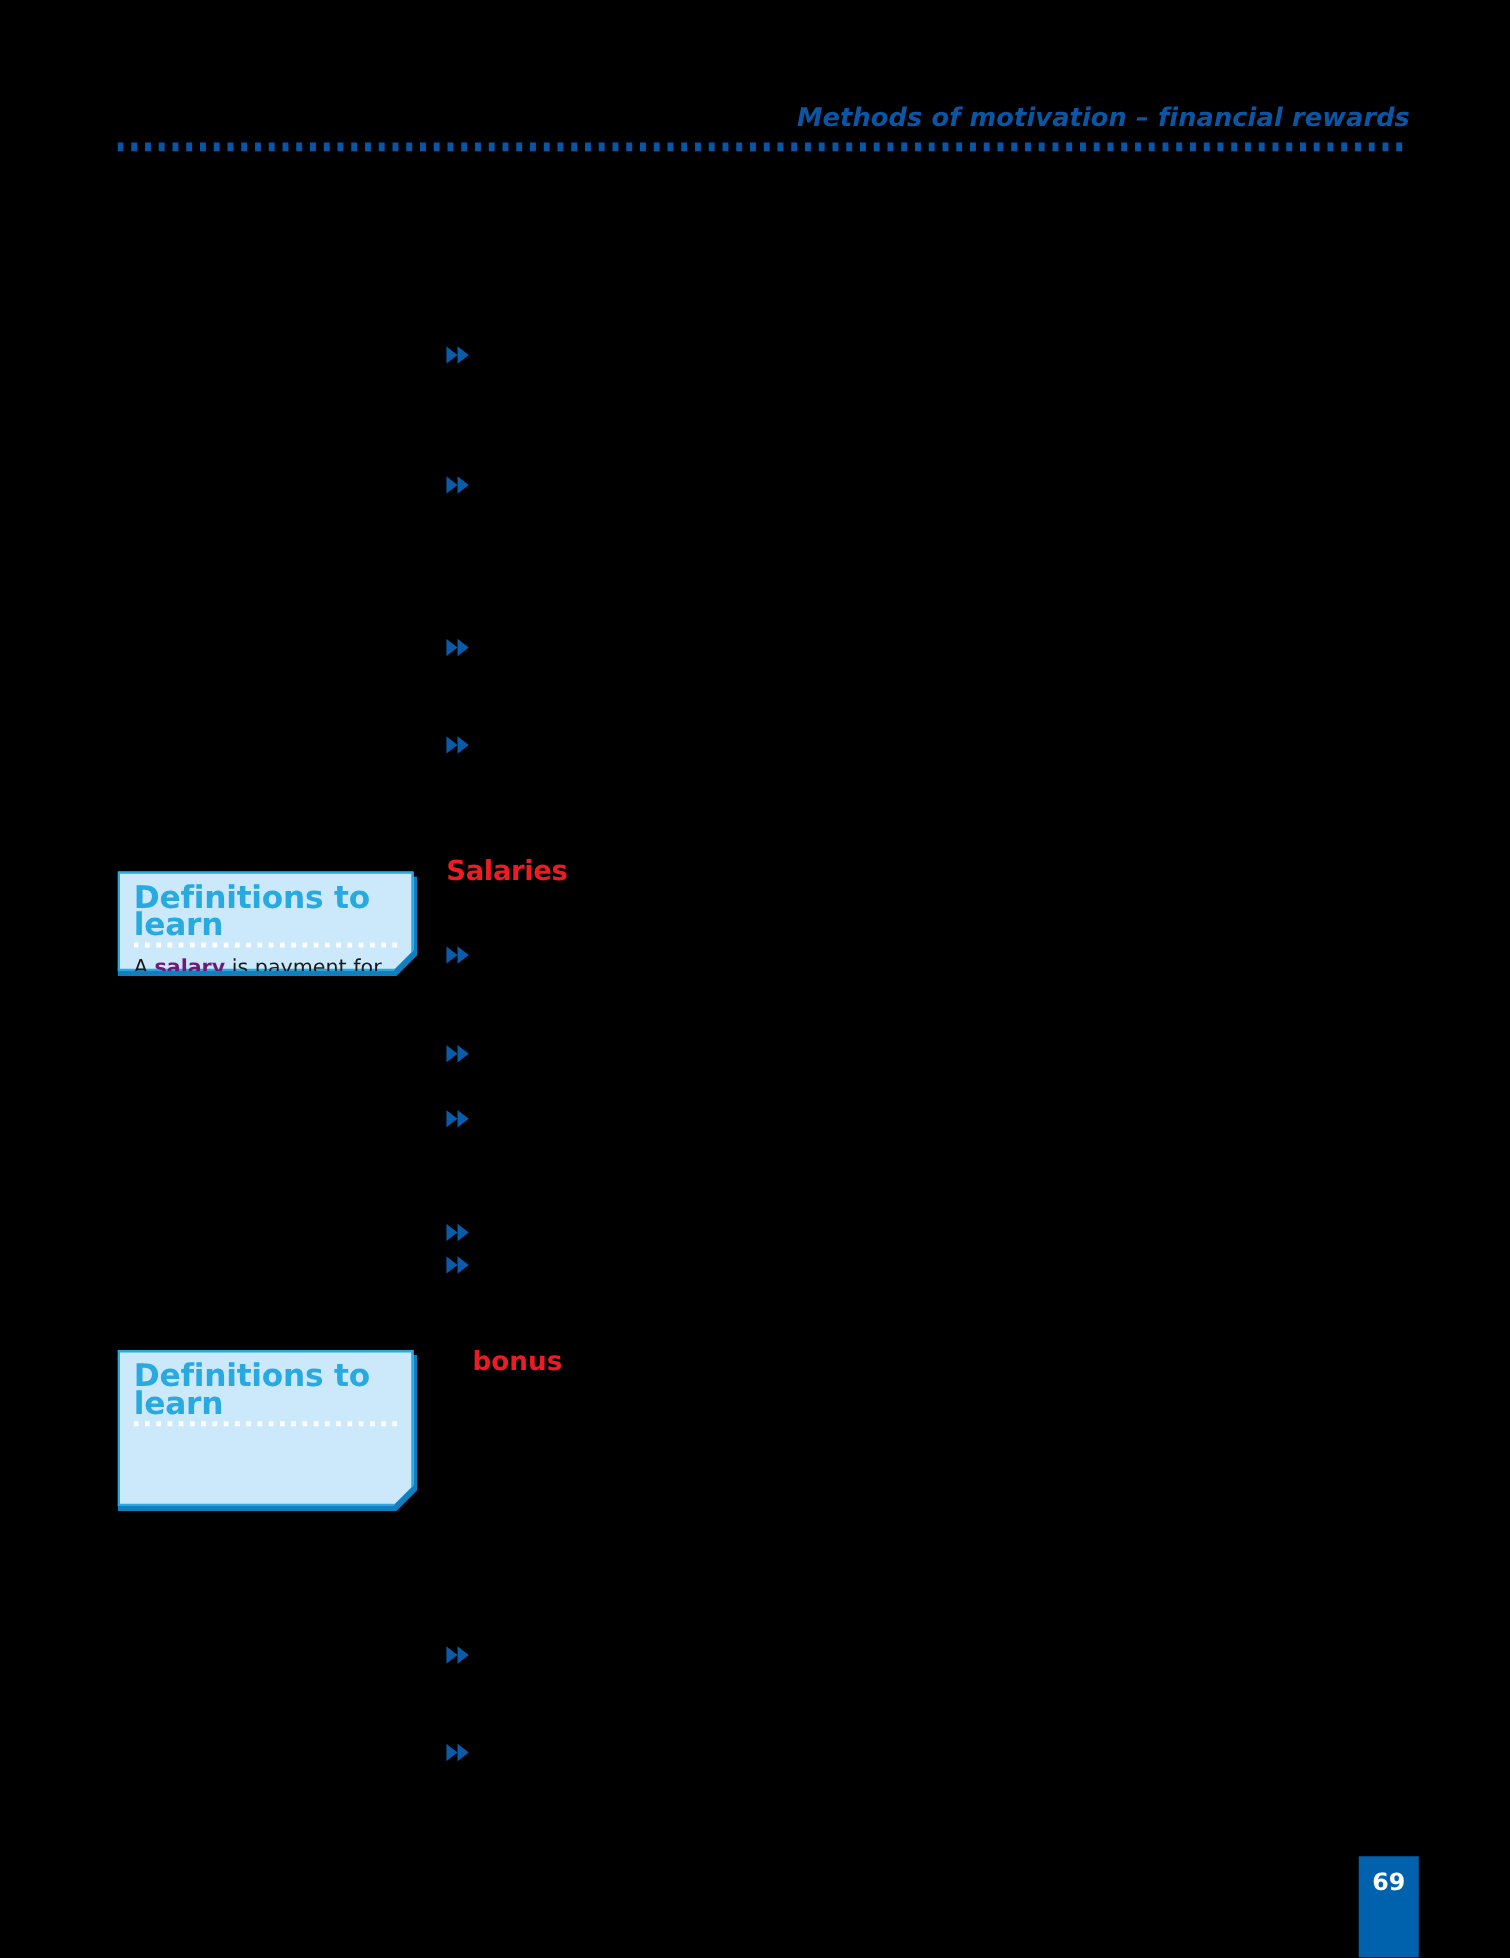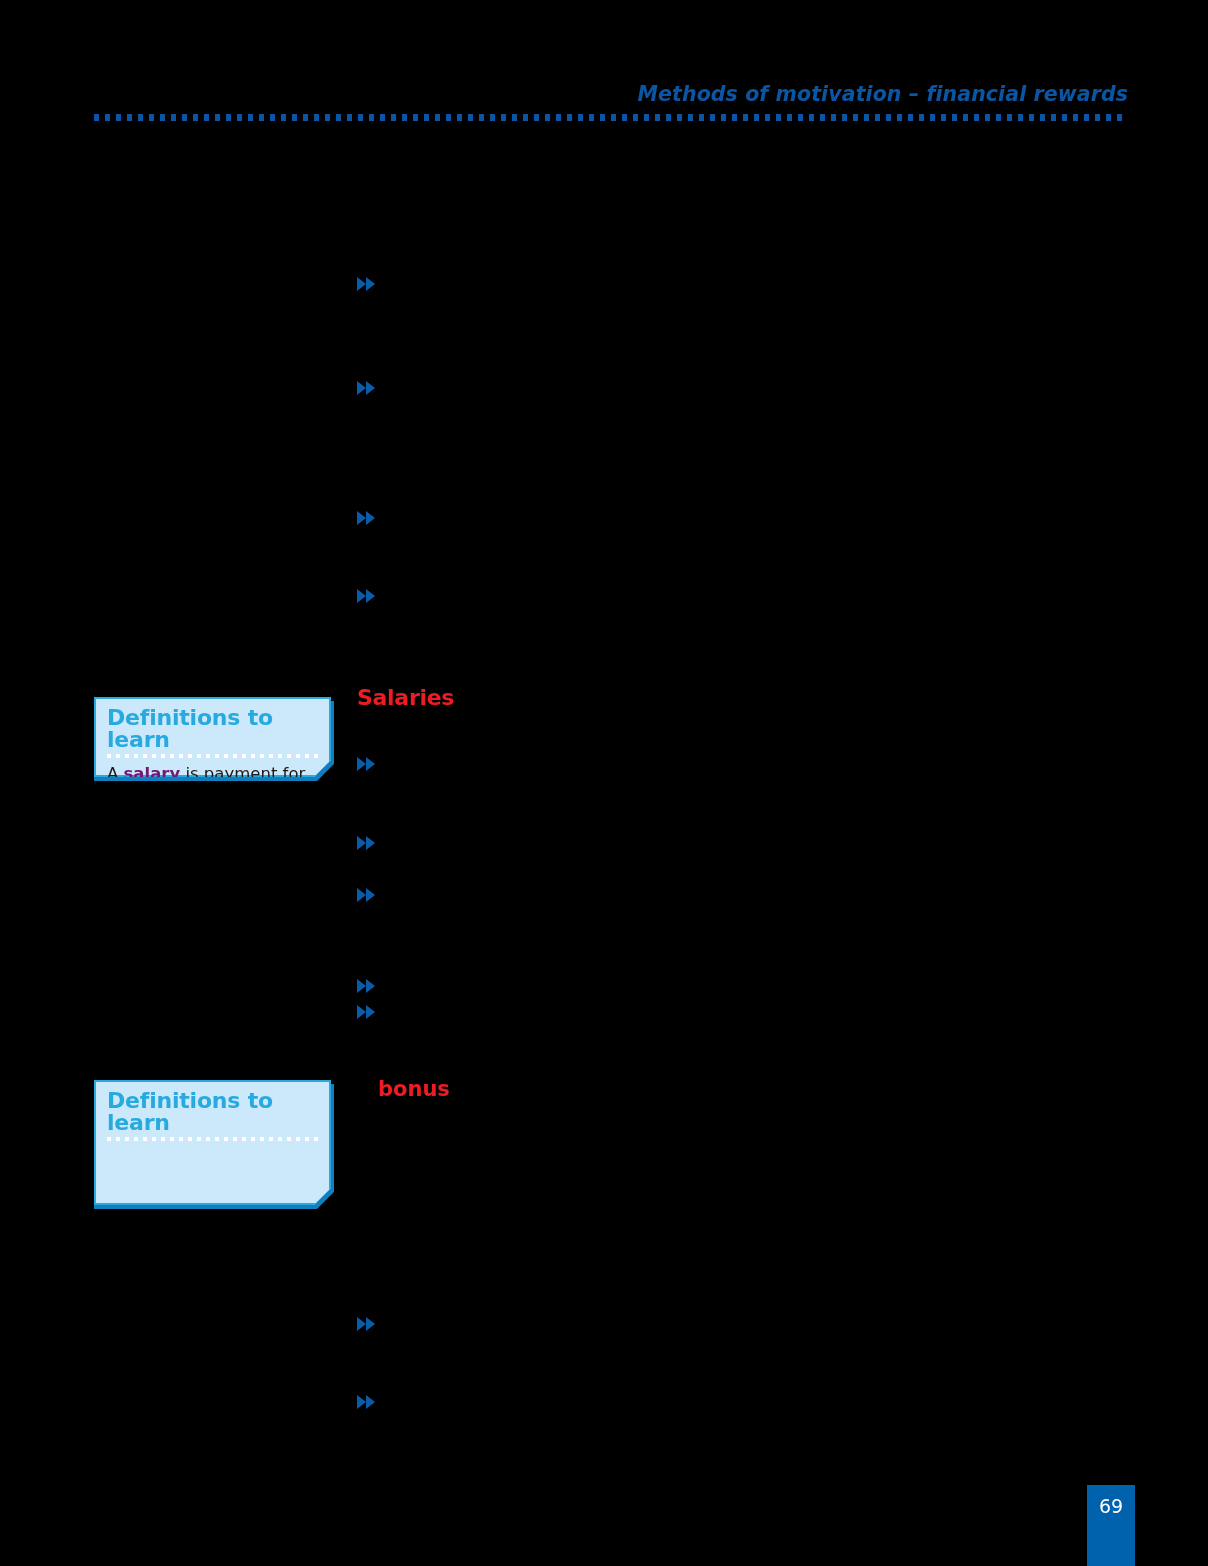--- a/index.html
+++ b/index.html
@@ -96,21 +96,21 @@
     position: absolute;
     left: 84px;
     background: #0f7fc0;
     -webkit-clip-path: polygon(0 0, 100% 0, 100% calc(100% - 17px), calc(100% - 17px) 100%, 0 100%);
     clip-path: polygon(0 0, 100% 0, 100% calc(100% - 17px), calc(100% - 17px) 100%, 0 100%);
   }
   .defbox-title {
     color: #28a9e0;
     font-family: "DejaVu Sans", sans-serif;
     font-weight: bold;
-    font-size: 22px;
+    font-size: 25px;
     letter-spacing: -0.2px;
     line-height: 22px;
     margin: 0 0 3px 0;
   }
   .defbox-sep {
     height: 4px;
     margin: 2px 0 5px 0;
     background-image:
       linear-gradient(to right, #ffffff 0 4px, transparent 4px 9px);
     background-size: 9px 4px;
@@ -137,21 +137,21 @@
     background: #0062ad;
   }
   .page-badge span {
     position: absolute;
     left: 0;
     top: 10px;
     width: 48px;
     text-align: center;
     color: #ffffff;
     font-family: "DejaVu Sans", sans-serif;
-    font-weight: normal;
+    font-weight: bold;
     font-size: 19px;
   }
 </style>
 </head>
 <body>
 
 <div class="page">
 
   <div class="running-header">Methods of motivation – financial rewards</div>
 

